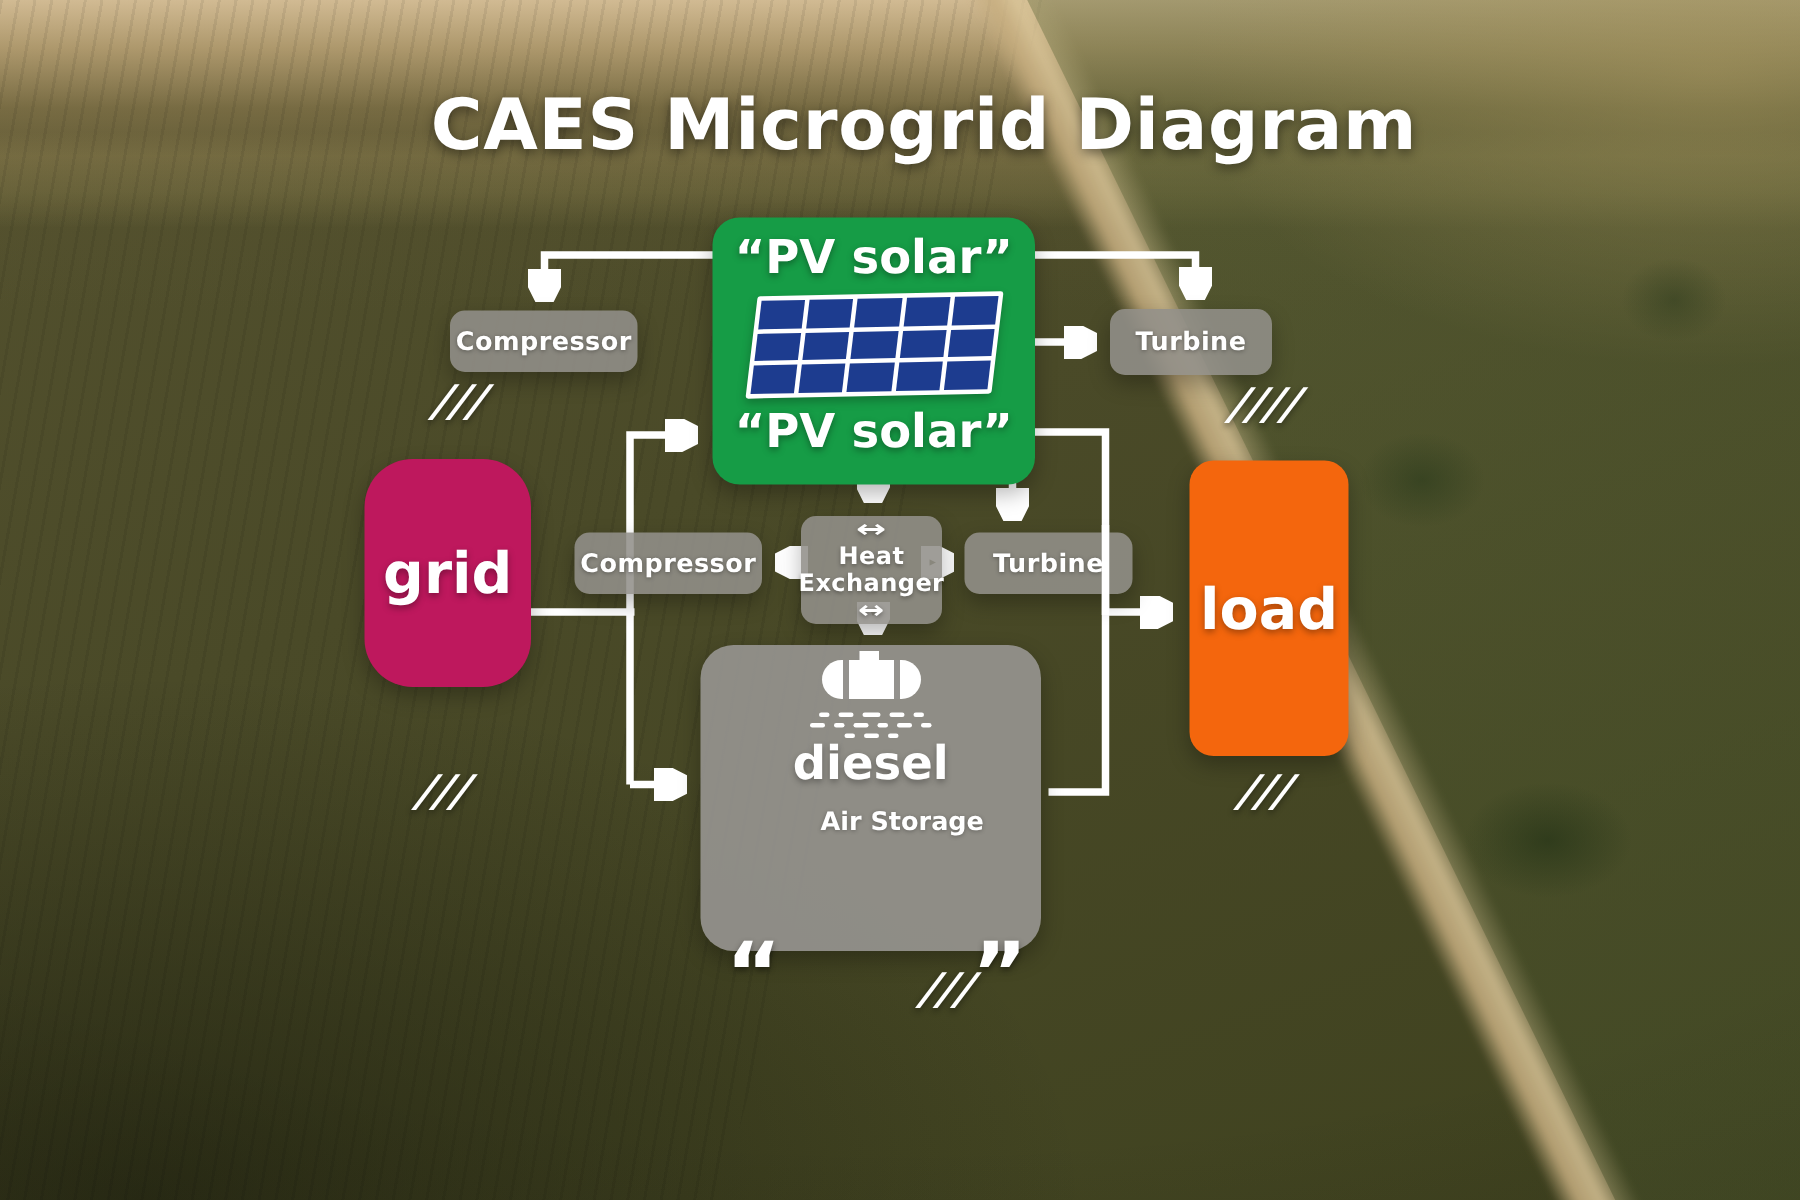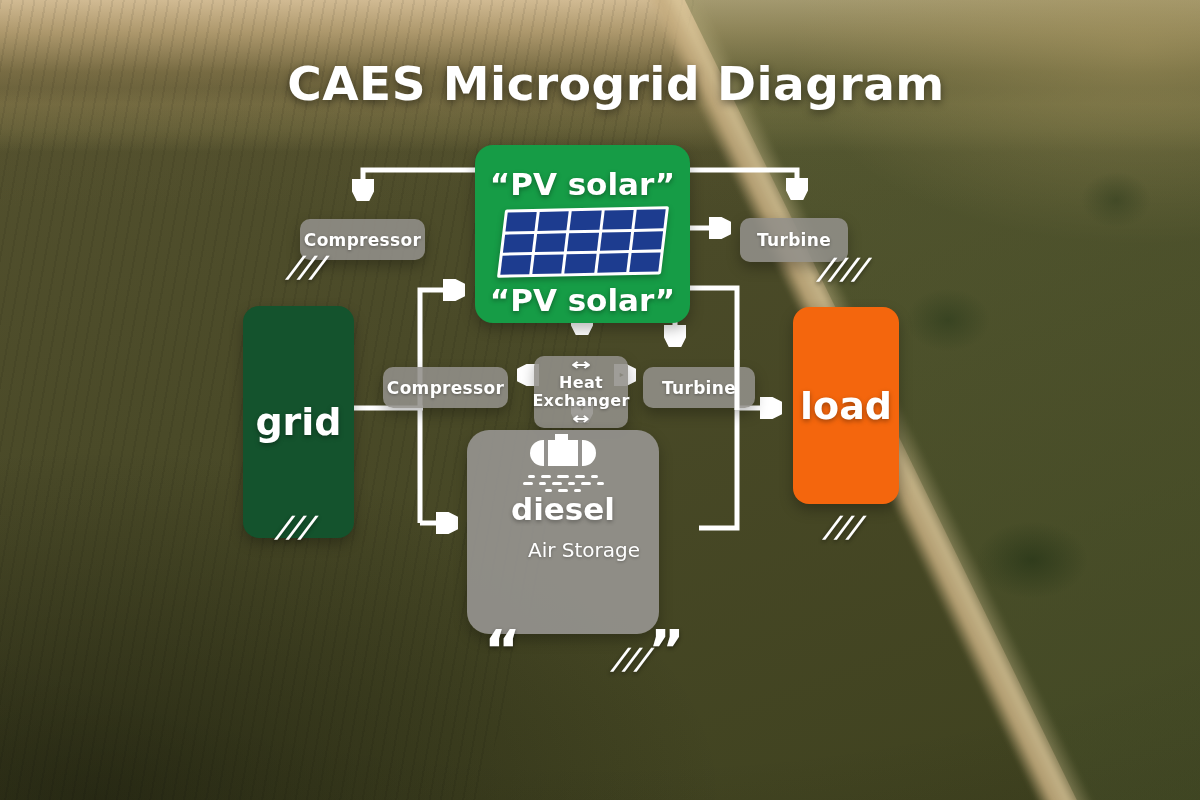--- a/index.html
+++ b/index.html
@@ -37,31 +37,31 @@
 
   
   svg.wires{position:absolute;inset:0;pointer-events:none;}
   svg.wires path{fill:none;stroke:#fff;stroke-width:5;}
 
   
   .node{position:absolute;display:flex;align-items:center;justify-content:center;
         color:#fff;text-align:center;box-shadow:0 6px 14px rgba(0,0,0,.28);}
   .gray{background:rgba(146,143,138,.88);border-radius:10px;
         font-weight:700;font-size:17px;letter-spacing:.3px;
-        text-shadow:0 1px 3px rgba(0,0,0,.35);margin-top:12px;}
+        text-shadow:0 1px 3px rgba(0,0,0,.35);}
   .big-label{font-weight:800;font-size:38px;text-shadow:0 2px 5px rgba(0,0,0,.35);}
 
   .title{position:absolute;left:0;top:40px;width:100%;margin:16px;text-align:center;
     color:#fff;font-size:47px;font-weight:800;letter-spacing:.5px;
     text-shadow:0 3px 8px rgba(0,0,0,.45);}
 
   
   .pv{left:475px;top:145px;width:215px;height:178px;background:#169c46;
       border-radius:18px;flex-direction:column;justify-content:flex-start;
-      padding-top:20px;box-sizing:border-box;}
+      padding-top:8px;box-sizing:border-box;}
   .pv-label{font-weight:800;font-size:31px;line-height:38px;
       text-shadow:0 2px 5px rgba(0,0,0,.35);}
   .panel{width:158px;height:62px;background:#fff;padding:3px;border-radius:2px;
       display:grid;grid-template-columns:repeat(5,1fr);grid-template-rows:repeat(3,1fr);
       gap:3px;margin:5px auto 5px;transform:rotate(-1.2deg) skewX(-8deg);
       box-shadow:0 3px 6px rgba(0,0,0,.25);}
   .panel i{background:#1d3c8f;display:block;}
 
   
   .comp-top{left:300px;top:207px;width:125px;height:41px;}
@@ -69,30 +69,30 @@
   .comp-mid{left:383px;top:355px;width:125px;height:41px;}
   .turb-mid{left:643px;top:355px;width:112px;height:41px;}
   .hx{left:534px;top:344px;width:94px;height:72px;font-size:16px;line-height:18px;
       flex-direction:column;}
   .hx-glyph{position:absolute;left:0;width:100%;text-align:center;font-size:16px;
       font-weight:800;line-height:14px;}
   .hx-glyph.top{top:2px;transform:scaleX(1.5);}
   .hx-glyph.bot{bottom:2px;transform:scaleX(1.3);}
 
   
-  .grid-box{left:243px;top:306px;width:111px;height:232px;background:#14532d;border-radius:16px;}
+  .grid-box{left:243px;top:306px;width:111px;height:152px;background:#be185d;border-radius:32px;}
   .load-box{left:793px;top:307px;width:106px;height:197px;background:#f4660d;border-radius:16px;}
 
   
-  .diesel{left:467px;top:430px;width:192px;height:204px;background:rgba(148,146,142,.93);
+  .diesel{left:467px;top:430px;width:227px;height:204px;background:rgba(148,146,142,.93);
       border-radius:22px;flex-direction:column;justify-content:flex-start;
       padding-top:8px;box-sizing:border-box;}
   .dg-label{font-weight:800;font-size:31px;line-height:34px;
       text-shadow:0 2px 4px rgba(0,0,0,.3);}
-  .dg-sub{font-weight:400;font-size:20px;margin-top:12px;
+  .dg-sub{font-weight:700;font-size:17px;margin-top:12px;
       text-shadow:0 1px 3px rgba(0,0,0,.3);margin-left:42px;}
   .tank{position:relative;width:66px;height:26px;background:#fff;border-radius:13px;
       margin:2px auto 0;}
   .tank .nub{position:absolute;left:25px;top:-6px;width:13px;height:8px;background:#fff;}
   .tank .gap{position:absolute;top:0;width:4px;height:26px;background:rgba(148,146,142,1);}
   .tank .g1{left:14px;} .tank .g2{left:48px;}
   .puffs{width:84px;margin:5px auto 0;}
   .puff-row{display:flex;justify-content:center;gap:6px;margin-top:4px;}
   .puff-row i{display:block;height:3px;border-radius:2px;background:#fff;}
   .pw1{width:10px;} .pw2{width:7px;} .pw3{width:12px;}

